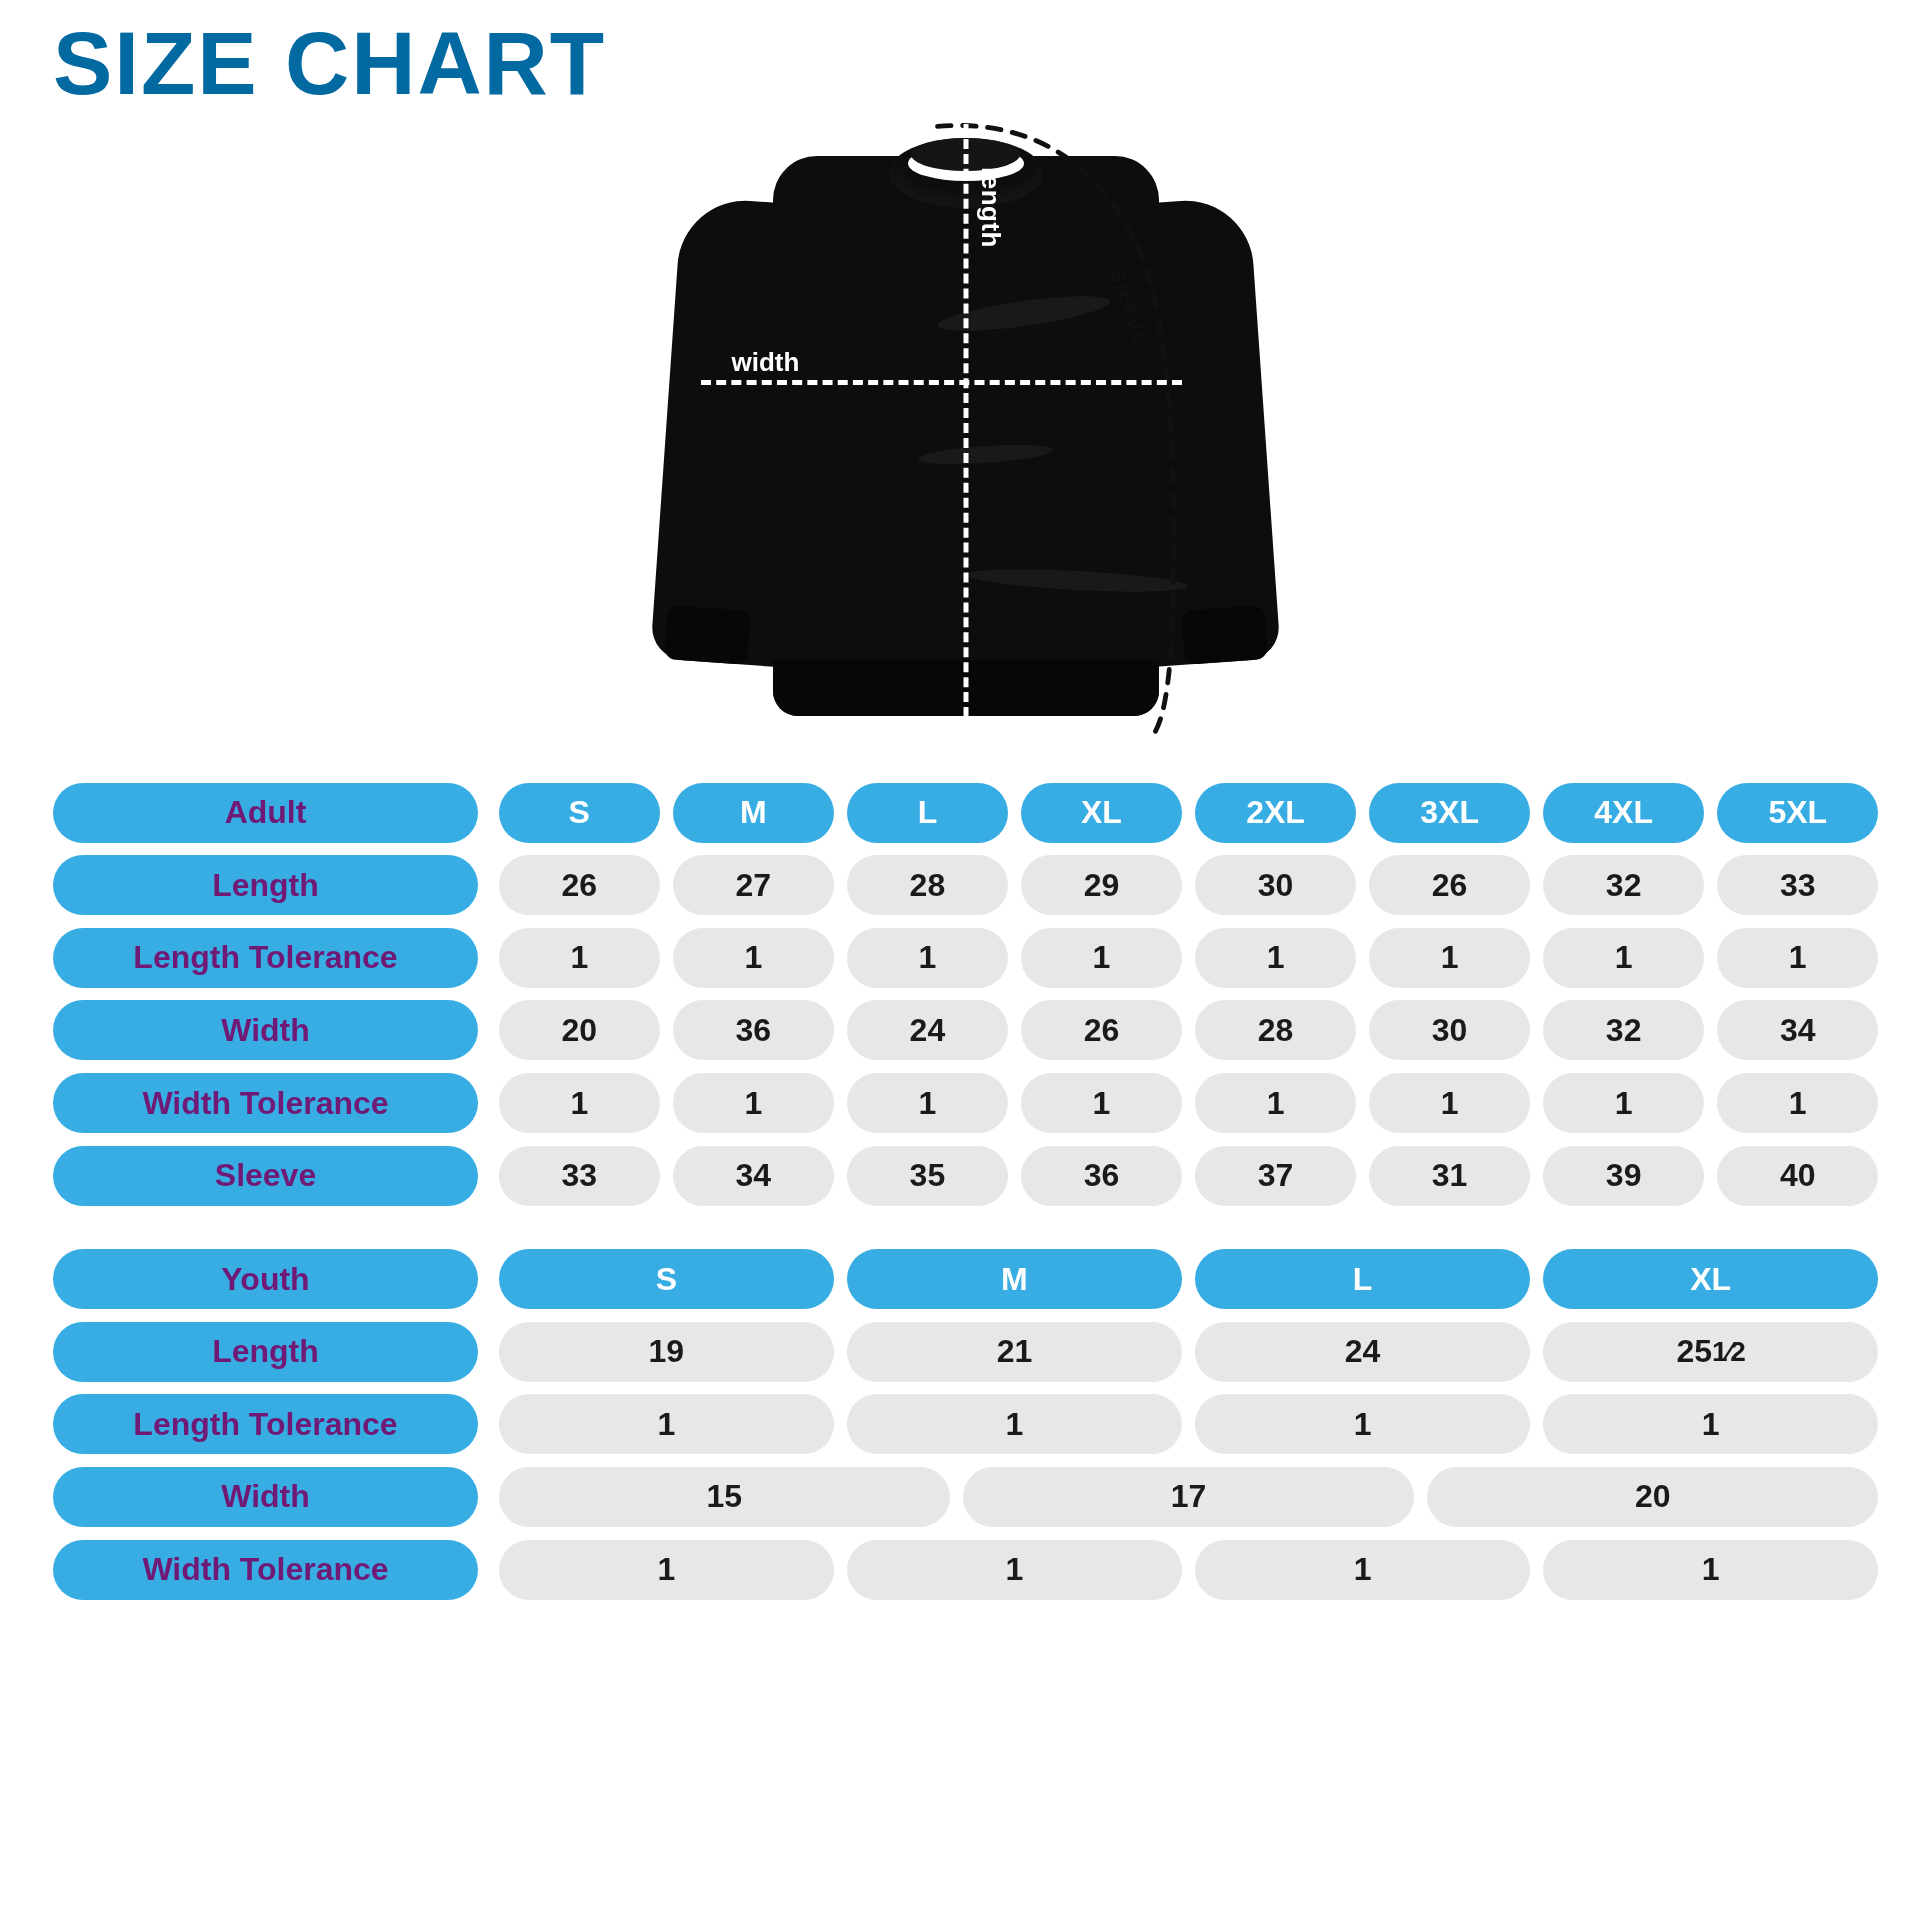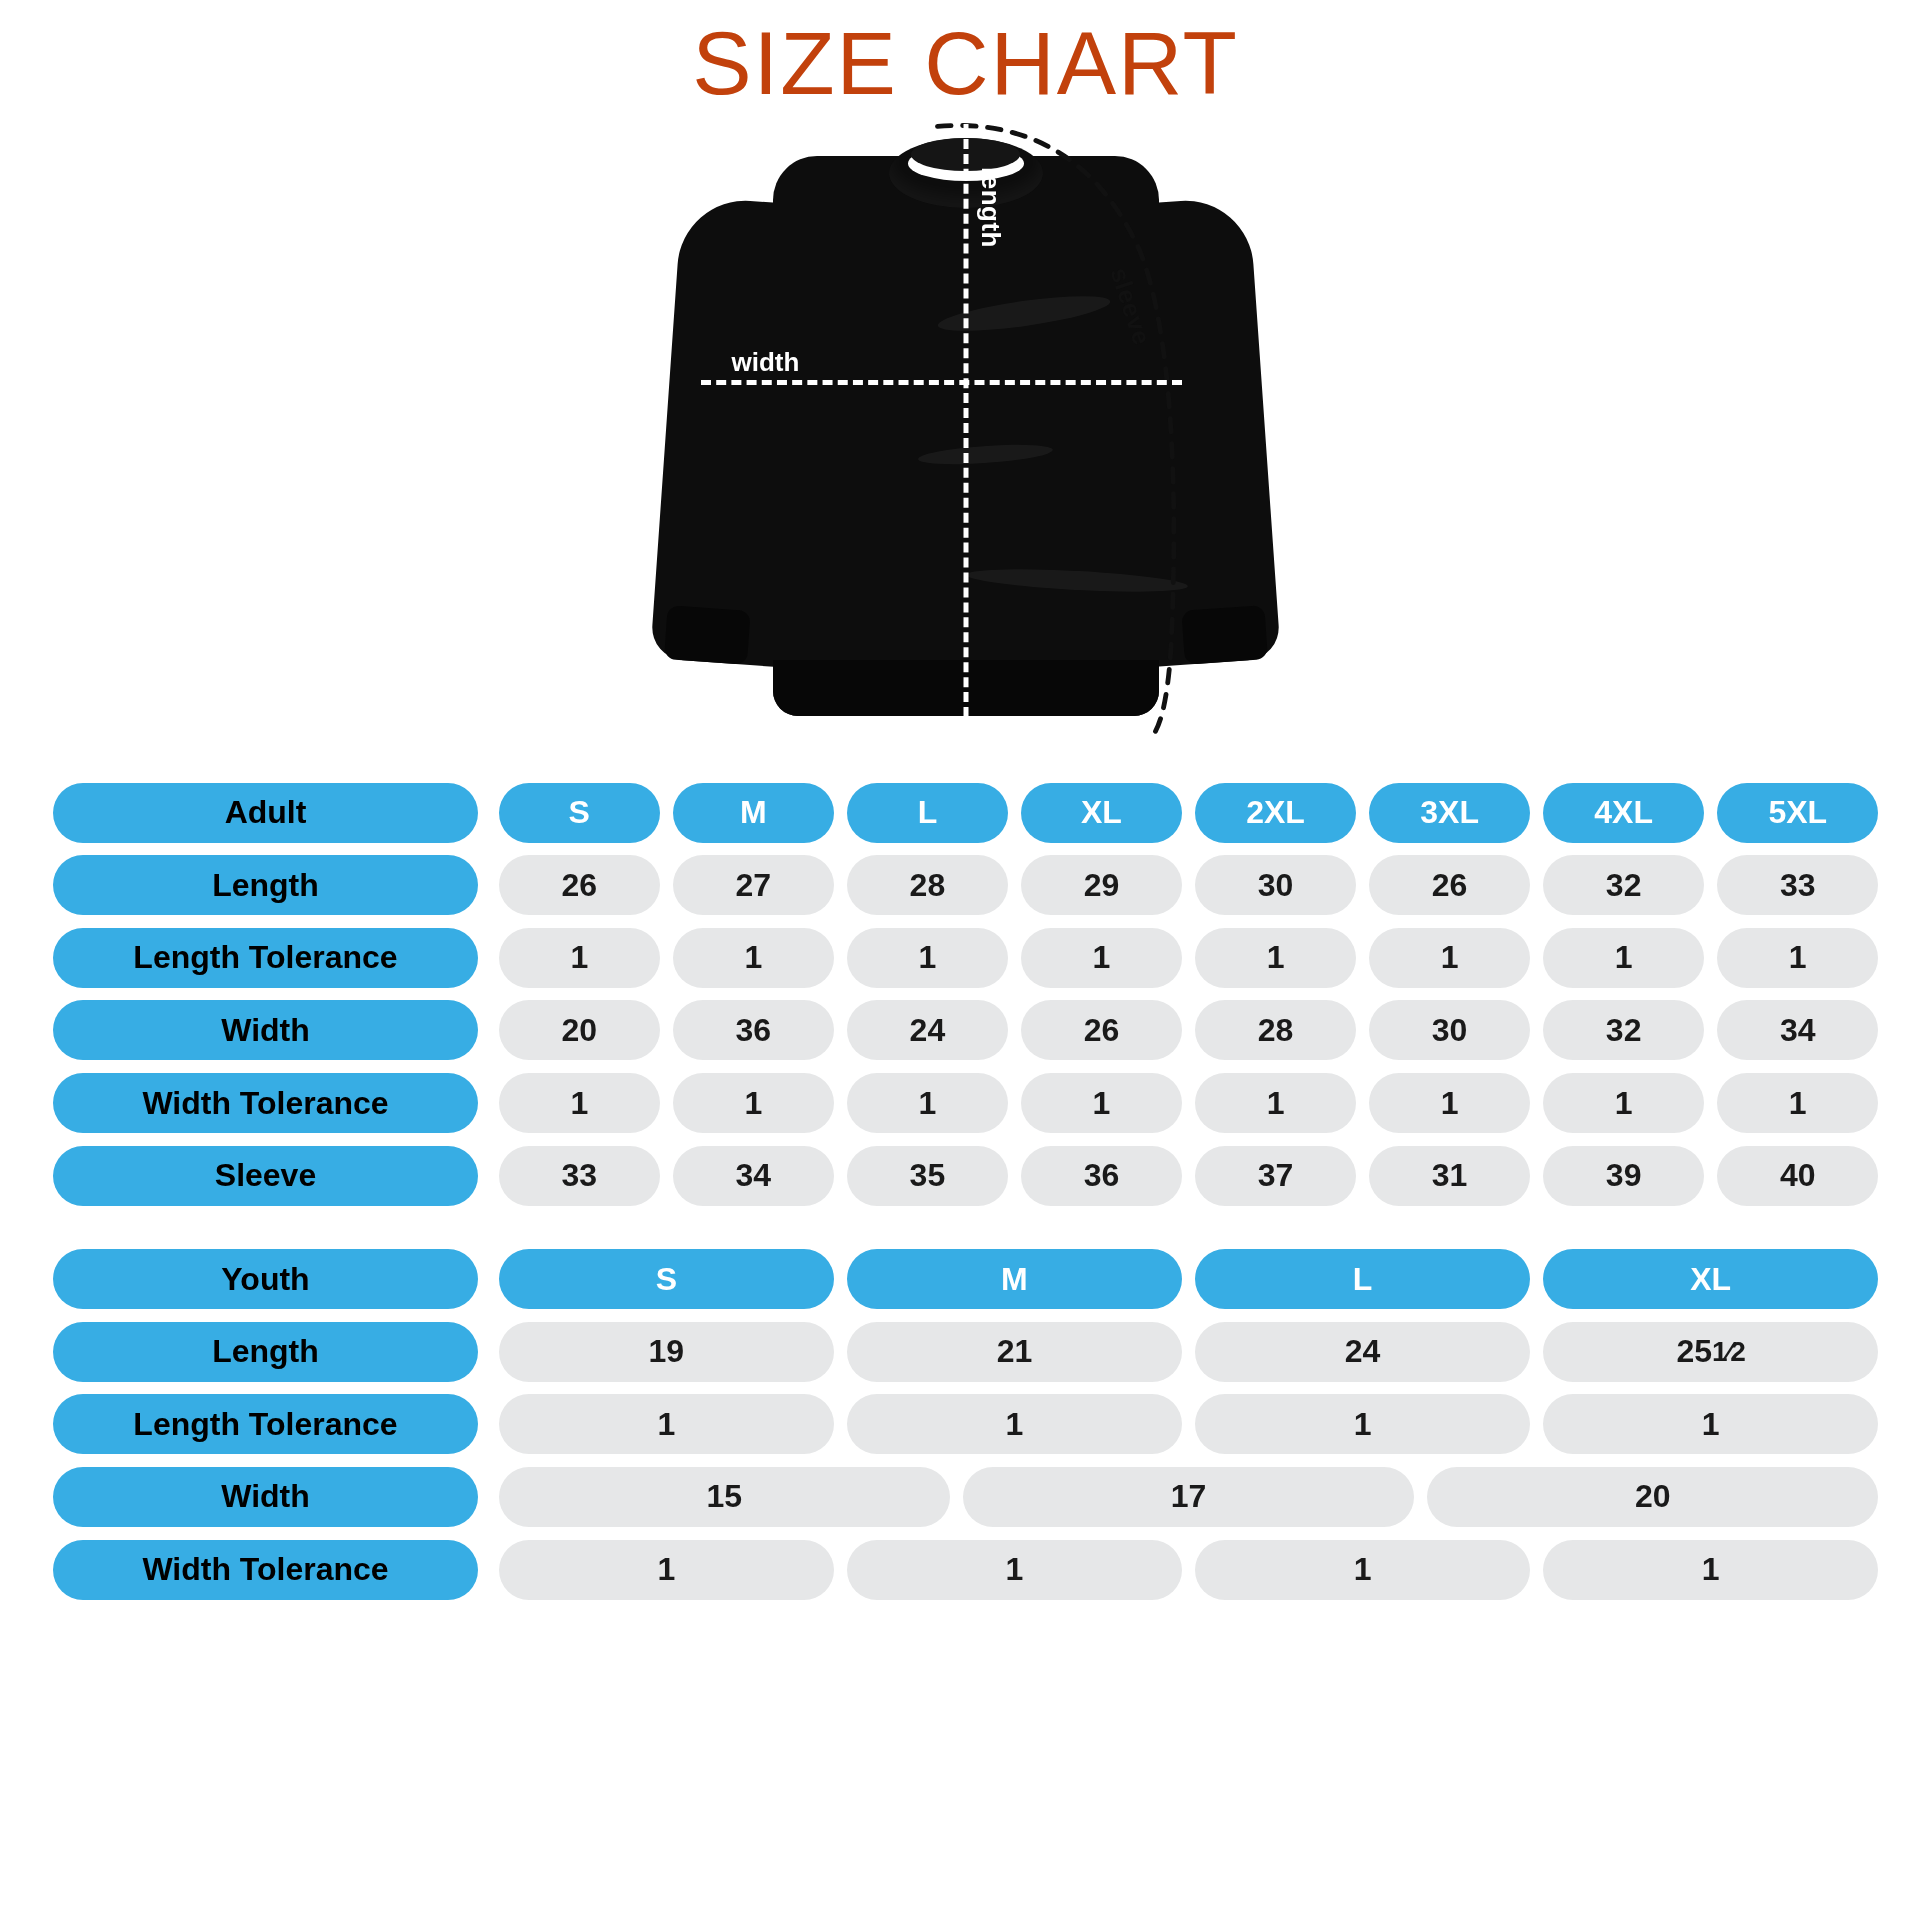--- a/index.html
+++ b/index.html
@@ -17,25 +17,24 @@
   .page {
     position: relative;
     width: 1931px;
     height: 1931px;
     box-sizing: border-box;
     padding: 0 53px;
   }
 
   
   .title {
-    text-align: center;
     font-size: 89px;
-    font-weight: 400;
+    font-weight: 700;
     letter-spacing: 1.9px;
-    color: #c2410c;
+    color: #0369a1;
     margin: 17.4px 0 0 0;
     line-height: 1.05;
   }
 
   
   .illustration {
     position: relative;
     height: 666px;
     margin-top: 5.8px;
   }
@@ -193,21 +192,21 @@
     width: 100%;
   }
   .row {
     display: flex;
     align-items: stretch;
     margin-bottom: 12.6px;
   }
   .rowlabel {
     flex: 0 0 425px;
     background: #37ade4;
-    color: #000000;
+    color: #701a75;
     border-radius: 33px;
     display: flex;
     align-items: center;
     justify-content: center;
     font-size: 32px;
     font-weight: 700;
     height: 60px;
     margin-right: 21px;
   }
   .cells {

